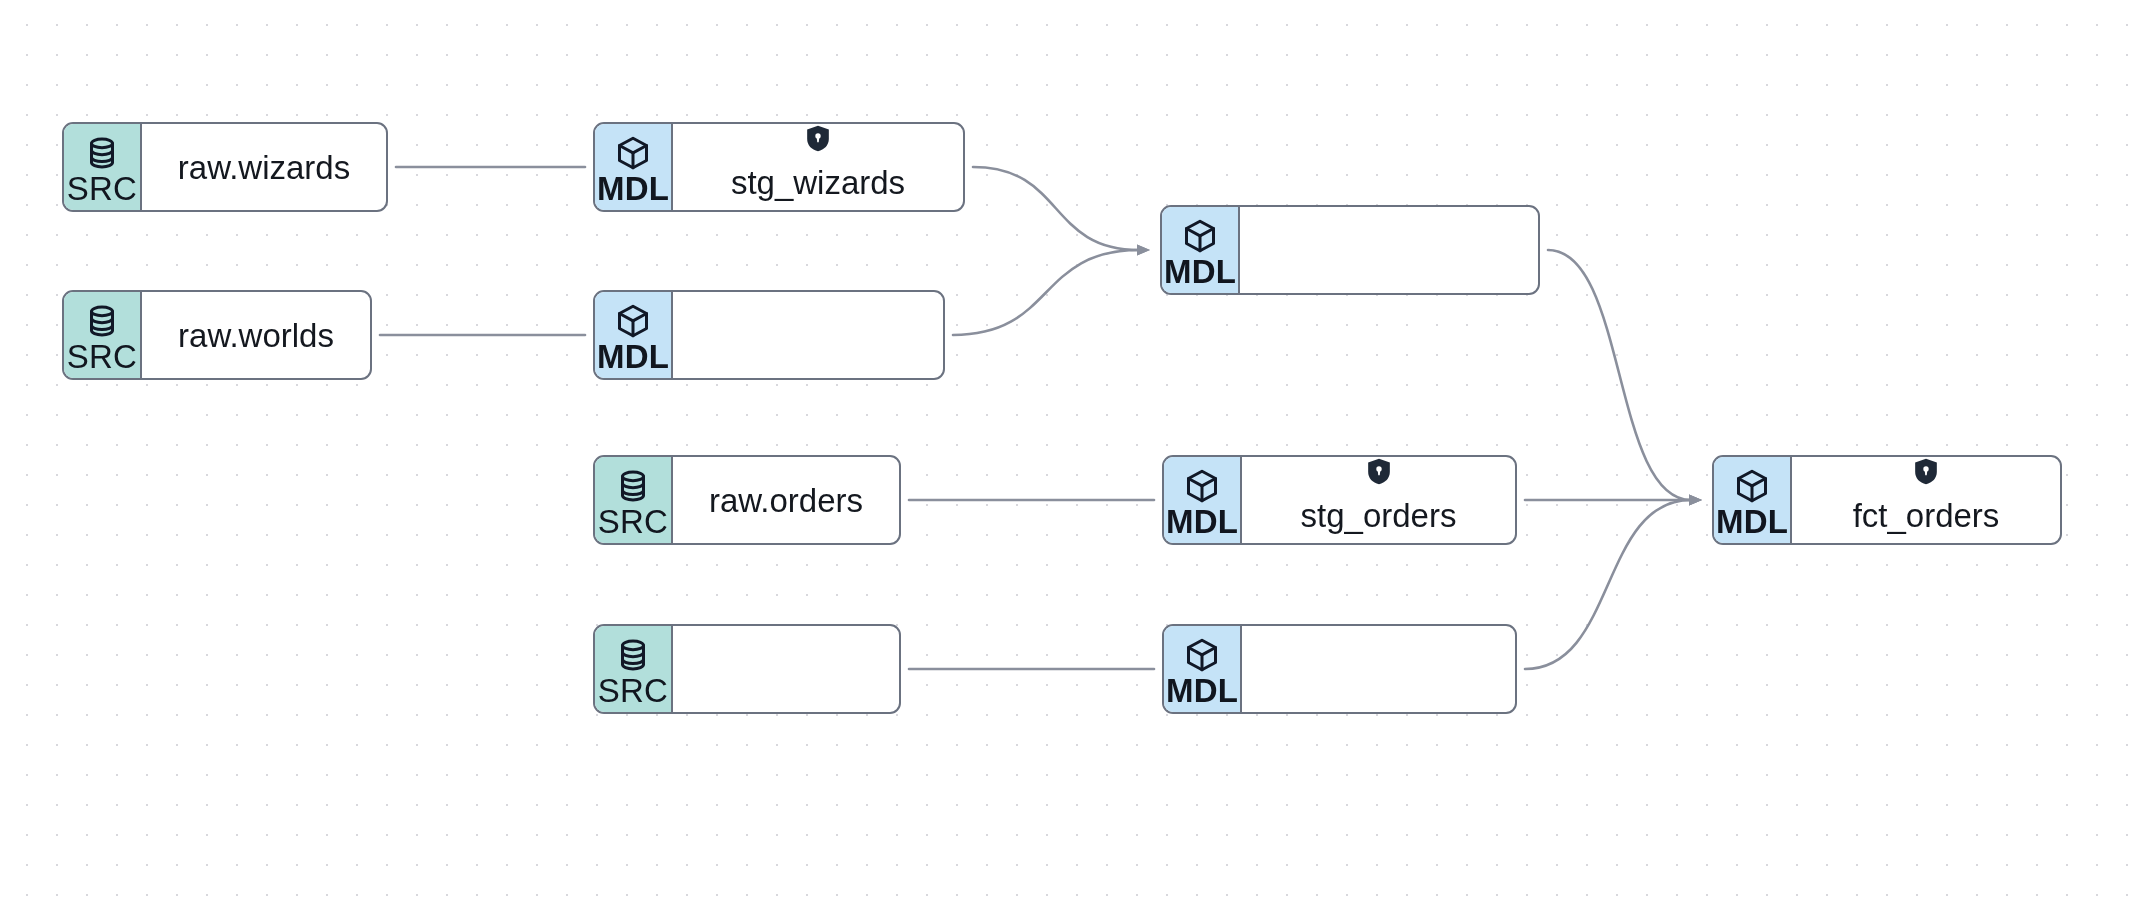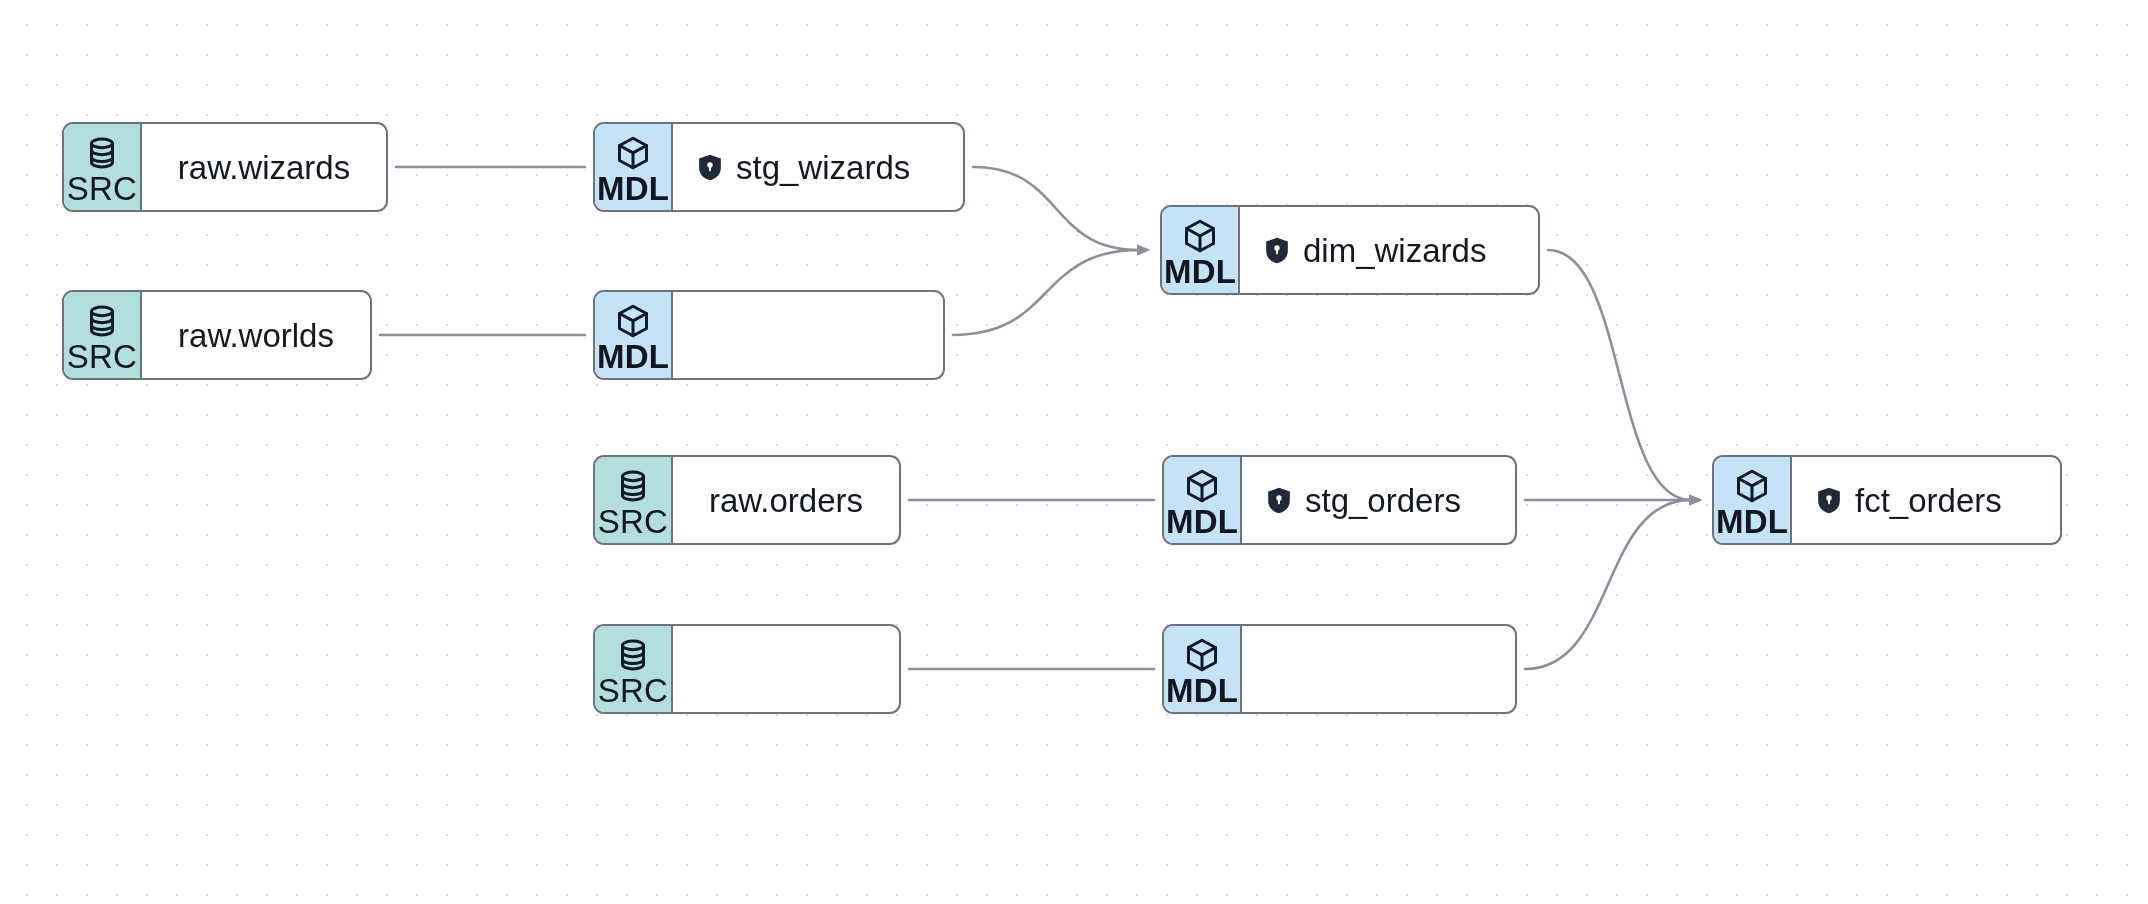--- a/index.html
+++ b/index.html
@@ -77,21 +77,21 @@
   }
   .node-body {
     flex: 1 1 auto;
     display: flex;
     align-items: center;
     gap: 13px;
     padding: 0 24px;
     min-width: 0;
   }
   .node.src .node-body { justify-content: center; padding: 8px 18px; }
-  .node.mdl .node-body { justify-content: flex-start; }
+  .node.mdl .node-body { justify-content: flex-start; flex-direction: column; }
   .shield-icon {
     flex: 0 0 auto;
     width: 26px;
     height: 29px;
     display: block;
   }
   .shield-icon svg { display: block; width: 100%; height: 100%; }
   .node-label {
     font-size: 33px;
     line-height: 1;
@@ -222,82 +222,72 @@
         <div class="node-badge">
           <span class="badge-icon">
             <svg viewBox="0 0 24 24" fill="none" stroke="#111827" stroke-width="2" stroke-linecap="round" stroke-linejoin="round">
               <path d="M12 2.2 21 7v10l-9 4.8L3 17V7z"></path>
               <path d="M3 7l9 4.9L21 7"></path>
               <path d="M12 11.9v9.9"></path>
             </svg>
           </span>
           <span class="badge-text">MDL</span>
         </div>
+      </div>
+      <div class="node mdl" style="left: 1162px; top: 455px; width: 355px; height: 90px;">
+        <div class="node-badge">
+          <span class="badge-icon">
+            <svg viewBox="0 0 24 24" fill="none" stroke="#111827" stroke-width="2" stroke-linecap="round" stroke-linejoin="round">
+              <path d="M12 2.2 21 7v10l-9 4.8L3 17V7z"></path>
+              <path d="M3 7l9 4.9L21 7"></path>
+              <path d="M12 11.9v9.9"></path>
+            </svg>
+          </span>
+          <span class="badge-text">MDL</span>
+        </div>
         <div class="node-body">
           <span class="shield-icon">
             <svg viewBox="0 0 24 26">
               <path d="M12 1.2 22 4.8v8.4c0 6.2-4.3 10-10 11.6C6 23.2 2 19.4 2 13.2V4.8z" fill="#1f2937"></path>
               <circle cx="12" cy="10.6" r="2.5" fill="#ffffff"></circle>
               <path d="M10.7 10.9h2.6l-.6 5.6h-1.4z" fill="#ffffff"></path>
             </svg>
           </span>
-          <span class="node-label">dim_wizards</span>
-        </div>
-      </div>
-      <div class="node mdl" style="left: 1162px; top: 455px; width: 355px; height: 90px;">
+          <span class="node-label">stg_orders</span>
+        </div>
+      </div>
+      <div class="node mdl" style="left: 1162px; top: 624px; width: 355px; height: 90px;">
+        <div class="node-badge">
+          <span class="badge-icon">
+            <svg viewBox="0 0 24 24" fill="none" stroke="#111827" stroke-width="2" stroke-linecap="round" stroke-linejoin="round">
+              <path d="M12 2.2 21 7v10l-9 4.8L3 17V7z"></path>
+              <path d="M3 7l9 4.9L21 7"></path>
+              <path d="M12 11.9v9.9"></path>
+            </svg>
+          </span>
+          <span class="badge-text">MDL</span>
+        </div>
+      </div>
+      <div class="node mdl" style="left: 1712px; top: 455px; width: 350px; height: 90px;">
         <div class="node-badge">
           <span class="badge-icon">
             <svg viewBox="0 0 24 24" fill="none" stroke="#111827" stroke-width="2" stroke-linecap="round" stroke-linejoin="round">
               <path d="M12 2.2 21 7v10l-9 4.8L3 17V7z"></path>
               <path d="M3 7l9 4.9L21 7"></path>
               <path d="M12 11.9v9.9"></path>
             </svg>
           </span>
           <span class="badge-text">MDL</span>
         </div>
         <div class="node-body">
           <span class="shield-icon">
             <svg viewBox="0 0 24 26">
               <path d="M12 1.2 22 4.8v8.4c0 6.2-4.3 10-10 11.6C6 23.2 2 19.4 2 13.2V4.8z" fill="#1f2937"></path>
               <circle cx="12" cy="10.6" r="2.5" fill="#ffffff"></circle>
               <path d="M10.7 10.9h2.6l-.6 5.6h-1.4z" fill="#ffffff"></path>
             </svg>
           </span>
-          <span class="node-label">stg_orders</span>
-        </div>
-      </div>
-      <div class="node mdl" style="left: 1162px; top: 624px; width: 355px; height: 90px;">
-        <div class="node-badge">
-          <span class="badge-icon">
-            <svg viewBox="0 0 24 24" fill="none" stroke="#111827" stroke-width="2" stroke-linecap="round" stroke-linejoin="round">
-              <path d="M12 2.2 21 7v10l-9 4.8L3 17V7z"></path>
-              <path d="M3 7l9 4.9L21 7"></path>
-              <path d="M12 11.9v9.9"></path>
-            </svg>
-          </span>
-          <span class="badge-text">MDL</span>
-        </div>
-      </div>
-      <div class="node mdl" style="left: 1712px; top: 455px; width: 350px; height: 90px;">
-        <div class="node-badge">
-          <span class="badge-icon">
-            <svg viewBox="0 0 24 24" fill="none" stroke="#111827" stroke-width="2" stroke-linecap="round" stroke-linejoin="round">
-              <path d="M12 2.2 21 7v10l-9 4.8L3 17V7z"></path>
-              <path d="M3 7l9 4.9L21 7"></path>
-              <path d="M12 11.9v9.9"></path>
-            </svg>
-          </span>
-          <span class="badge-text">MDL</span>
-        </div>
-        <div class="node-body">
-          <span class="shield-icon">
-            <svg viewBox="0 0 24 26">
-              <path d="M12 1.2 22 4.8v8.4c0 6.2-4.3 10-10 11.6C6 23.2 2 19.4 2 13.2V4.8z" fill="#1f2937"></path>
-              <circle cx="12" cy="10.6" r="2.5" fill="#ffffff"></circle>
-              <path d="M10.7 10.9h2.6l-.6 5.6h-1.4z" fill="#ffffff"></path>
-            </svg>
-          </span>
           <span class="node-label">fct_orders</span>
         </div>
       </div>
     </div>
 
 </div>
 
 </body></html>

